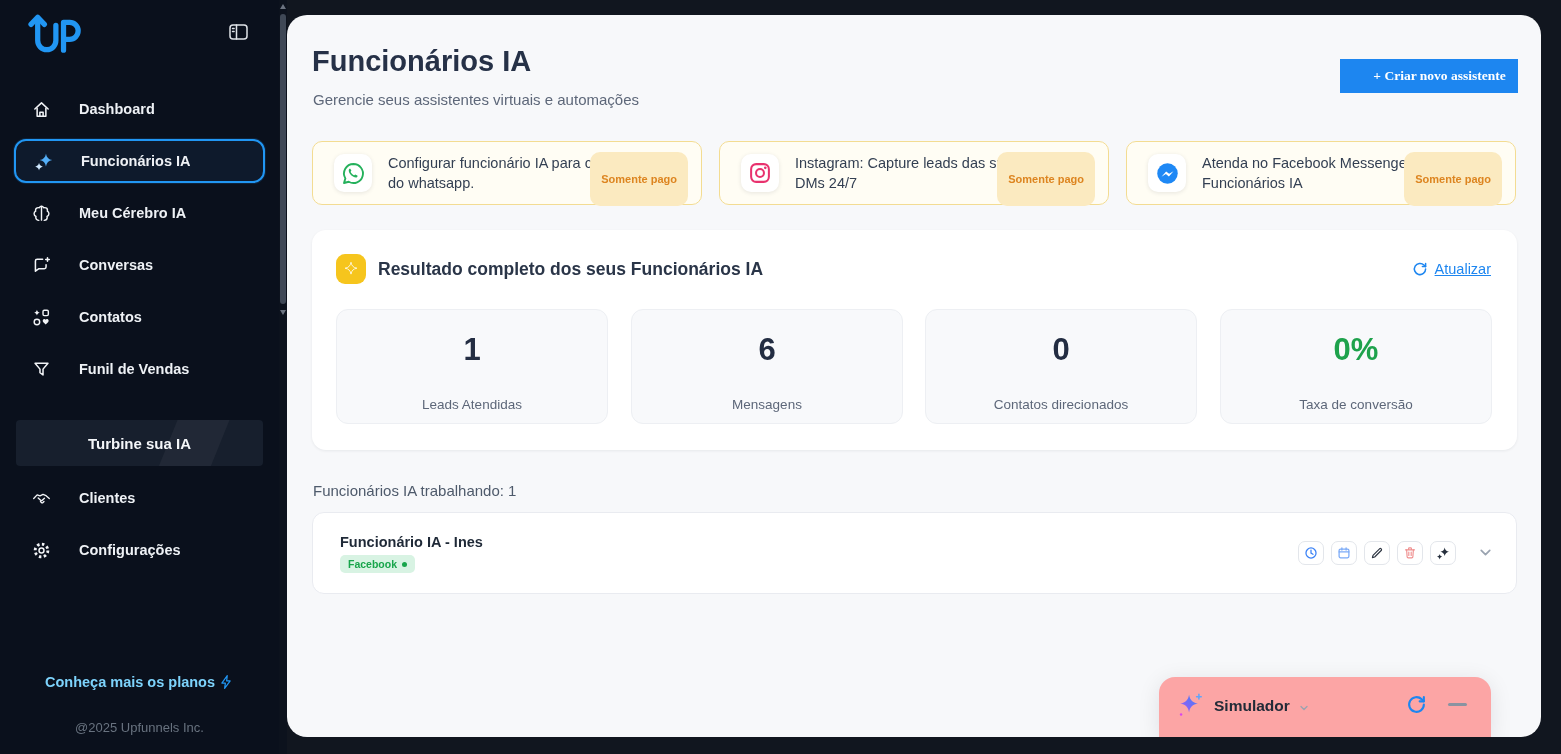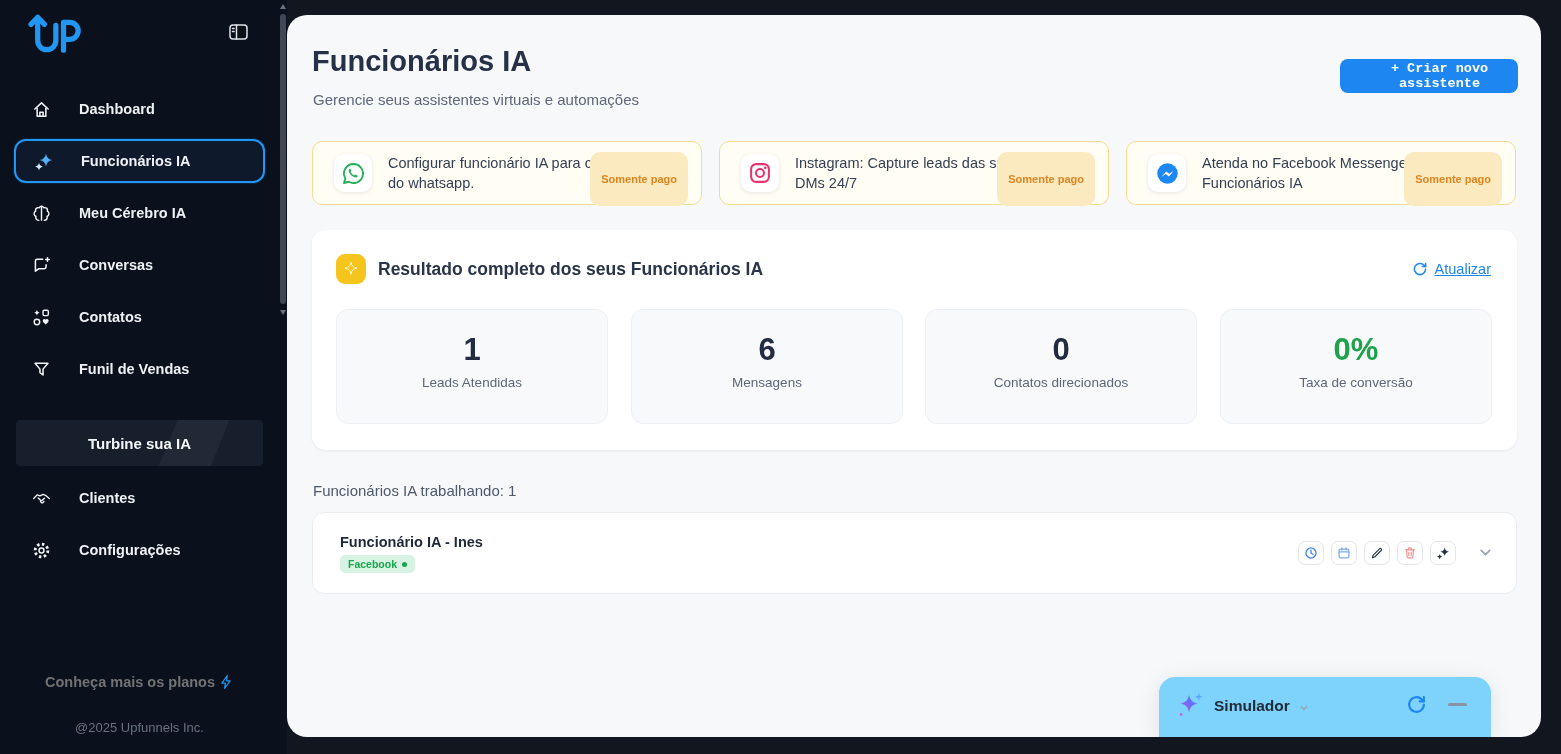--- a/index.html
+++ b/index.html
@@ -25,70 +25,70 @@
   .avatar{width:37px;height:37px;border-radius:50%;margin-left:10px;
     background:radial-gradient(circle at 35% 30%,#4fb2f9,#1c7fd8);color:#fff;font-size:13px;font-weight:bold;
     display:flex;align-items:center;justify-content:center;border:2px solid #5fb6f6;box-sizing:border-box;}
   .user-texts{margin-left:11px;width:108px;overflow:hidden;}
   .org-name{color:#f3f5f8;font-size:13.5px;font-weight:bold;white-space:nowrap;}
   .user-name{color:#8b94a3;font-size:11px;margin-top:3px;}
   .unfold{color:#9aa3b1;margin-left:2px;}
   .user-divider{width:1px;height:38px;background:#2a3240;margin:0 14px 0 12px;}
   .logout-btn{color:#e5393c;background:none;border:none;padding:0;cursor:pointer;}
   .plans-link{position:absolute;left:0;top:674px;width:279px;display:flex;align-items:center;justify-content:center;
-    gap:4px;color:#737373;font-size:14.5px;font-weight:bold;cursor:pointer;}
+    gap:4px;color:#7dd3fc;font-size:14.5px;font-weight:bold;cursor:pointer;}
   .copyright{position:absolute;left:0;top:720px;width:279px;text-align:center;color:#68727f;font-size:13px;}
 
   
   .scrollbar{position:absolute;left:279px;top:0;width:8px;height:754px;background:#0c121d;}
   .scroll-thumb{position:absolute;left:1px;top:14px;width:6px;height:290px;background:#3f4856;border-radius:3px;cursor:pointer;}
   .scroll-arrow{position:absolute;left:1px;width:0;height:0;border-left:3px solid transparent;border-right:3px solid transparent;}
   .scroll-arrow.up{top:4px;border-bottom:5px solid #6b7380;}
   .scroll-arrow.down{top:310px;border-top:5px solid #6b7380;}
 
   
   .main{position:absolute;left:287px;top:15px;width:1254px;height:722px;background:#f7f8fa;border-radius:20px;overflow:hidden;}
   .page-title{position:absolute;left:25px;top:30px;font-size:29px;font-weight:600;color:#263147;}
   .page-subtitle{position:absolute;left:26px;top:76px;font-size:15px;color:#5d6779;}
-  .create-btn{position:absolute;left:1053px;top:44px;width:178px;height:34px;background:#1d86f0;border:none;border-radius:8px;
-    color:#fff;font-size:13.5px;font-weight:bold;cursor:pointer;font-family:Liberation Mono, monospace;padding-left:27px;}
+  .create-btn{position:absolute;left:1053px;top:44px;width:178px;height:34px;background:#1d86f0;border:none;border-radius:0;
+    color:#fff;font-size:13.5px;font-weight:bold;cursor:pointer;font-family:Liberation Serif, serif;padding-left:27px;}
 
   .promo-card{position:absolute;top:126px;width:390px;height:64px;background:#fffdf4;border:1px solid #f3dc92;border-radius:10px;
     box-sizing:border-box;display:flex;align-items:center;padding-left:21px;gap:16px;cursor:pointer;}
   .promo-icon{width:38px;height:38px;background:#fff;border-radius:10px;box-shadow:0 1px 4px rgba(16,24,40,.10);
     display:flex;align-items:center;justify-content:center;flex:0 0 auto;}
   .promo-text{font-size:14.5px;color:#333f52;line-height:1.4;padding-right:66px;}
   .promo-badge{position:absolute;top:10px;right:13px;background:#fbeac0;color:#dd8520;font-size:11px;font-weight:bold;
     padding:21px 11px;border-radius:10px;}
 
   .results{position:absolute;left:25px;top:215px;width:1205px;height:220px;background:#fff;border-radius:14px;
     box-shadow:0 1px 3px rgba(16,24,40,.07);}
   .results-icon{position:absolute;left:24px;top:24px;width:30px;height:30px;background:#f6c51d;border-radius:9px;
     display:flex;align-items:center;justify-content:center;}
   .results-title{position:absolute;left:66px;top:29px;font-size:17.5px;font-weight:600;color:#2a3548;}
   .refresh-link{position:absolute;right:26px;top:31px;display:flex;align-items:flex-end;gap:7px;color:#1d86f0;
     font-size:14.5px;cursor:pointer;text-decoration:underline;}
   .stat{position:absolute;top:79px;width:272px;height:115px;background:#f8f9fb;border:1px solid #edeff3;border-radius:12px;
     box-sizing:border-box;text-align:center;}
   .stat-value{margin-top:22px;font-size:31px;font-weight:bold;color:#232d42;}
-  .stat-label{margin-top:7px;font-size:13.5px;color:#5d6779;}
+  .stat-label{margin-top:29px;font-size:13.5px;color:#5d6779;}
 
   .working-label{position:absolute;left:26px;top:467px;font-size:15px;color:#4e5a6b;text-align:right;}
   .employee{position:absolute;left:25px;top:497px;width:1205px;height:82px;background:#fff;border:1px solid #e9ebf0;
     border-radius:12px;box-sizing:border-box;}
   .employee-name{position:absolute;left:27px;top:21px;font-size:14.5px;font-weight:bold;color:#1f2937;}
   .employee-status{position:absolute;left:27px;top:42px;display:inline-flex;align-items:center;gap:5px;background:#d8f3e3;
     color:#18a54b;font-size:10.5px;font-weight:bold;padding:3px 8px;border-radius:5px;}
   .status-dot{width:5px;height:5px;border-radius:50%;background:#18a54b;}
   .emp-actions{position:absolute;right:60px;top:28px;display:flex;gap:7px;}
   .icon-btn{width:26px;height:24px;background:#fff;border:1px solid #e3e6eb;border-radius:7px;display:flex;
     align-items:center;justify-content:center;cursor:pointer;padding:0;}
   .emp-chevron{position:absolute;right:22px;top:31px;color:#9aa3b0;cursor:pointer;background:none;border:none;padding:0;}
 
-  .simulator{position:absolute;left:872px;top:662px;width:332px;height:60px;background:#7dd3fc;border-radius:16px 16px 0 0;
+  .simulator{position:absolute;left:872px;top:662px;width:332px;height:60px;background:#fca5a5;border-radius:16px 16px 0 0;
     box-shadow:0 4px 22px rgba(15,23,42,.10);}
   .sim-star{position:absolute;left:16px;top:14px;}
   .sim-title{position:absolute;left:55px;top:20px;font-size:15.5px;font-weight:600;color:#222b38;}
   .sim-chevron{position:absolute;left:139px;top:25px;color:#9aa3b0;cursor:pointer;background:none;border:none;padding:0;}
   .sim-refresh{position:absolute;right:64px;top:17px;color:#1d86f0;cursor:pointer;background:none;border:none;padding:0;}
   .sim-min{position:absolute;right:24px;top:26px;width:19px;height:3px;background:#8a93a1;border-radius:2px;cursor:pointer;border:none;padding:0;}
 
   svg{display:block;}
 </style>
 </head>

